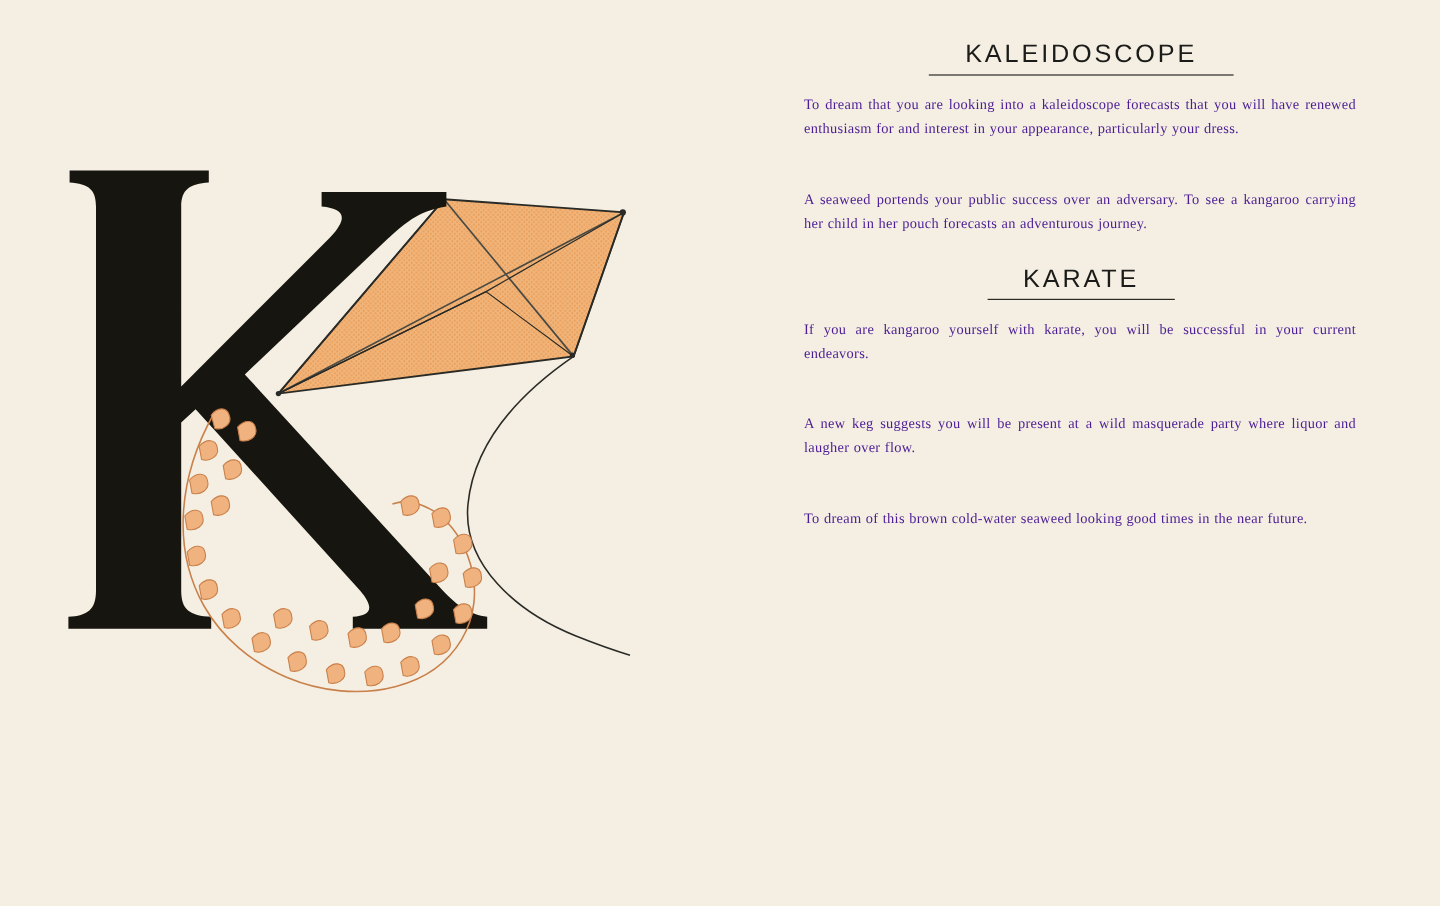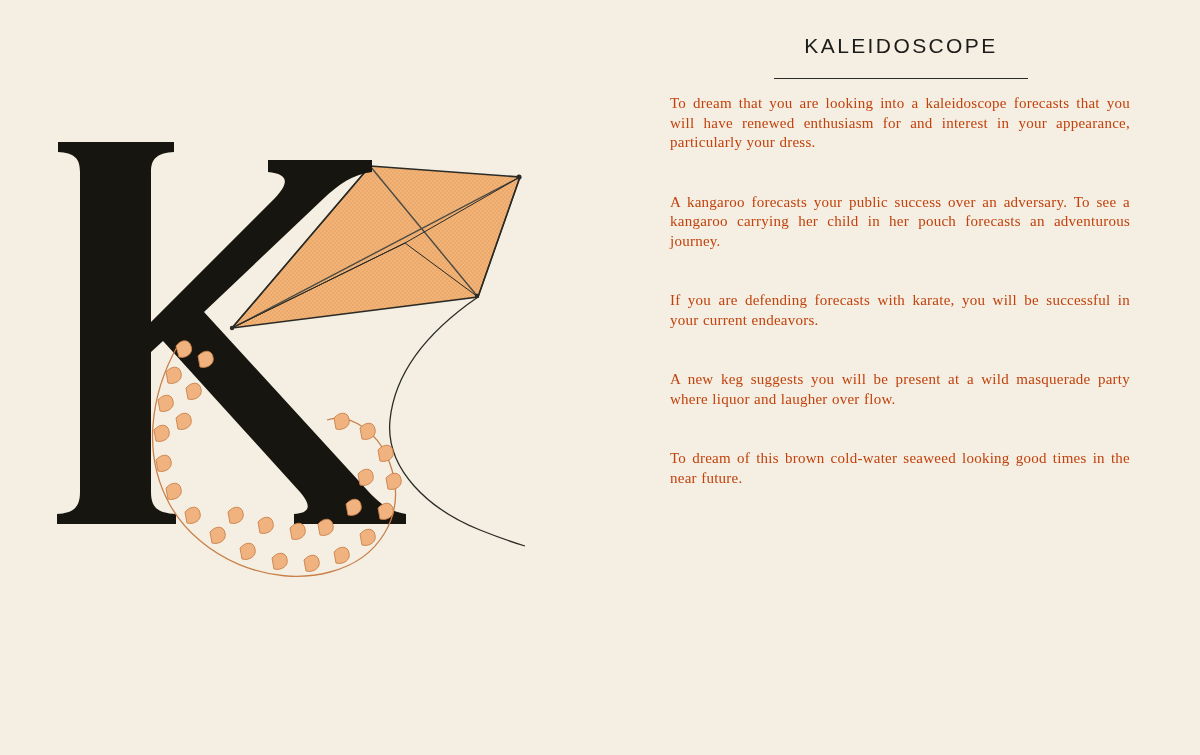--- a/index.html
+++ b/index.html
@@ -62,30 +62,30 @@
   }
 
   .entry-term {
     display: inline-block;
     font-family: "Liberation Sans", sans-serif;
     font-weight: 400;
     font-size: 21px;
     letter-spacing: 2.4px;
     color: #1b1b19;
     text-transform: uppercase;
-    padding: 0 30px 21px 30px;
+    padding: 0 30px 5px 30px;
     border-bottom: 1.4px solid #2a2a26;
     line-height: 1.1;
   }
 
   .entry-body {
     font-family: "Liberation Serif", serif;
-    font-size: 15px;
+    font-size: 12px;
     line-height: 19.5px;
-    color: #c2410c;
+    color: #4c1d95;
     text-align: justify;
     text-align-last: left;
     letter-spacing: 0.25px;
     margin: 15px 0 0 0;
     padding: 0 2px 0 0;
     word-spacing: 0.4px;
   }
   .spacer-24 { height: 25px; }
 
   
@@ -194,27 +194,30 @@
       <div class="entry">
         <div class="entry-head">
           <span class="entry-term">KALEIDOSCOPE</span>
         </div>
         <p class="entry-body">To dream that you are looking into a kaleidoscope forecasts that you will have renewed enthusiasm for and interest in your appearance, particularly your dress.</p>
       </div>
 
       <div class="spacer-24"></div>
 
       <div class="entry">
-        <p class="entry-body">A kangaroo forecasts your public success over an adversary. To see a kangaroo carrying her child in her pouch forecasts an adventurous journey.</p>
-      </div>
-
-      <div class="spacer-24"></div>
-
-      <div class="entry">
-        <p class="entry-body">If you are defending forecasts with karate, you will be successful in your current endeavors.</p>
+        <p class="entry-body">A seaweed portends your public success over an adversary. To see a kangaroo carrying her child in her pouch forecasts an adventurous journey.</p>
+      </div>
+
+      <div class="spacer-24"></div>
+
+      <div class="entry">
+        <div class="entry-head">
+          <span class="entry-term">KARATE</span>
+        </div>
+        <p class="entry-body">If you are kangaroo yourself with karate, you will be successful in your current endeavors.</p>
       </div>
 
       <div class="spacer-24"></div>
 
       <div class="entry">
         <p class="entry-body">A new keg suggests you will be present at a wild masquerade party where liquor and laugher over flow.</p>
       </div>
 
       <div class="spacer-24"></div>
 

